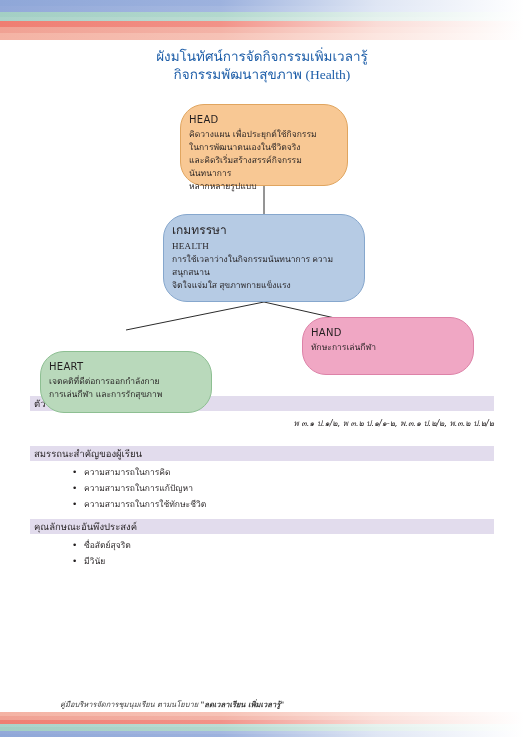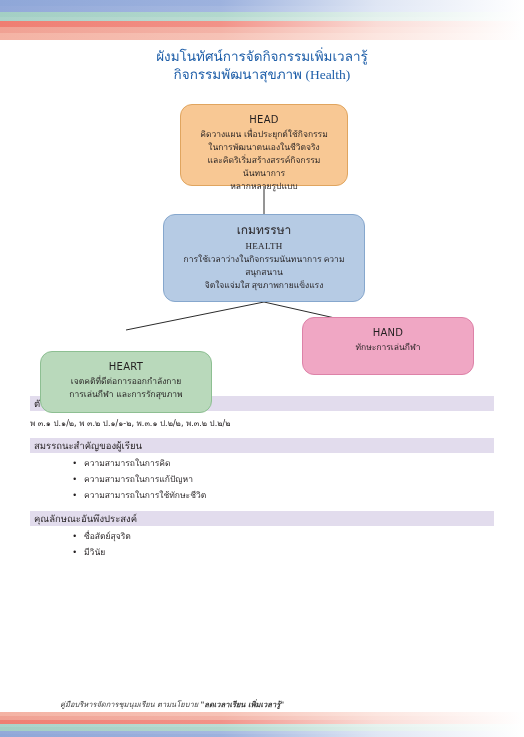--- a/index.html
+++ b/index.html
@@ -54,22 +54,21 @@
   }
   .conn-svg {
     position: absolute;
     left: 0; top: 0;
     width: 524px;
     height: 400px;
   }
   .node {
     position: absolute;
     box-sizing: border-box;
-    border-radius: 12px;
-    text-align: center;
+    border-radius: 24px;
     padding: 7px 8px;
     font-size: 8.5px;
     line-height: 13px;
     color: #231f20;
     z-index: 2;
   }
   .node .heading {
     display: block;
     font-size: 10px;
     line-height: 15px;
@@ -127,35 +126,35 @@
     background: #e2dced;
     height: 15px;
     line-height: 15px;
     padding: 0 4px;
     font-size: 9.5px;
     color: #231f20;
     box-sizing: border-box;
   }
   .indicator-row {
     font-size: 8px;
-    text-align: left;
-    padding: 6px 0 8px 0;
-    color: #231f20;
+    text-align: right;
+    padding: 6px 0 16px 0;
+    color: #231f20;
+    font-style: italic;
   }
   ul.bullets {
     margin: 3px 0 7px 0;
     padding-left: 42px;
     list-style: none;
   }
   ul.bullets li {
     font-size: 8.5px;
     line-height: 16px;
     position: relative;
     padding-left: 12px;
-    font-family: Liberation Mono, monospace;
   }
   ul.bullets li:before {
     content: "\2022";
     position: absolute;
     left: 0;
     top: 0;
     font-size: 9px;
   }
 
   

